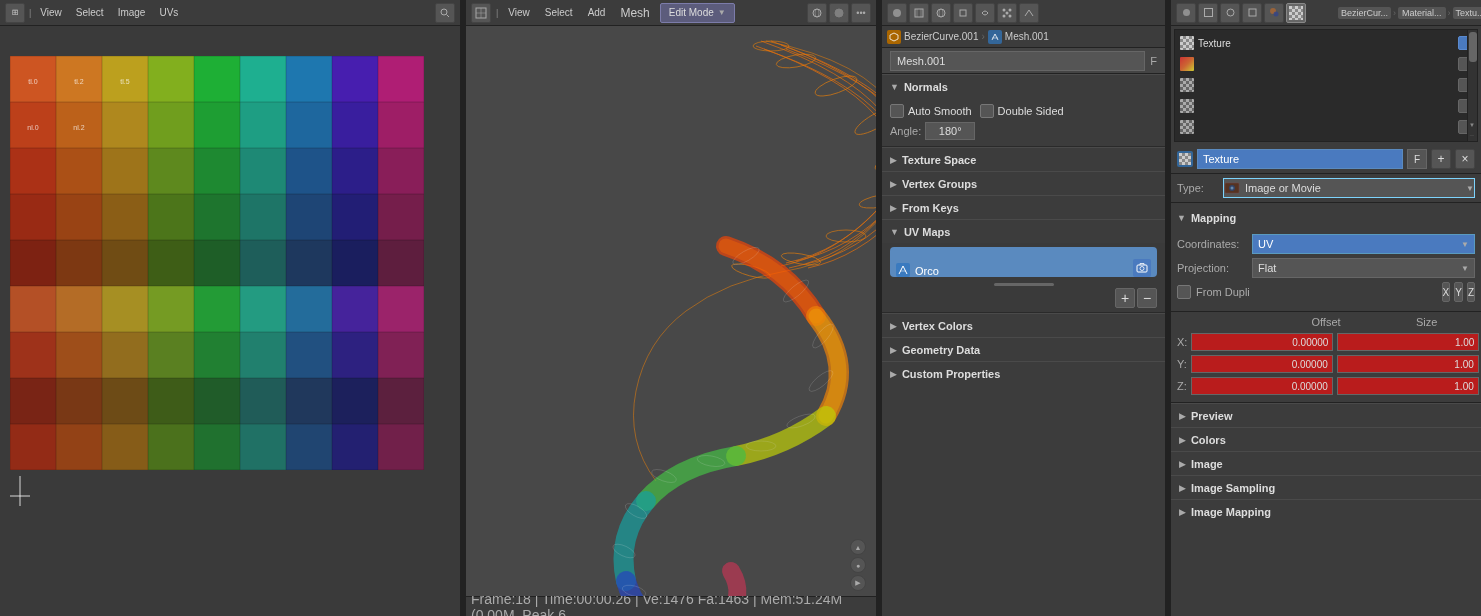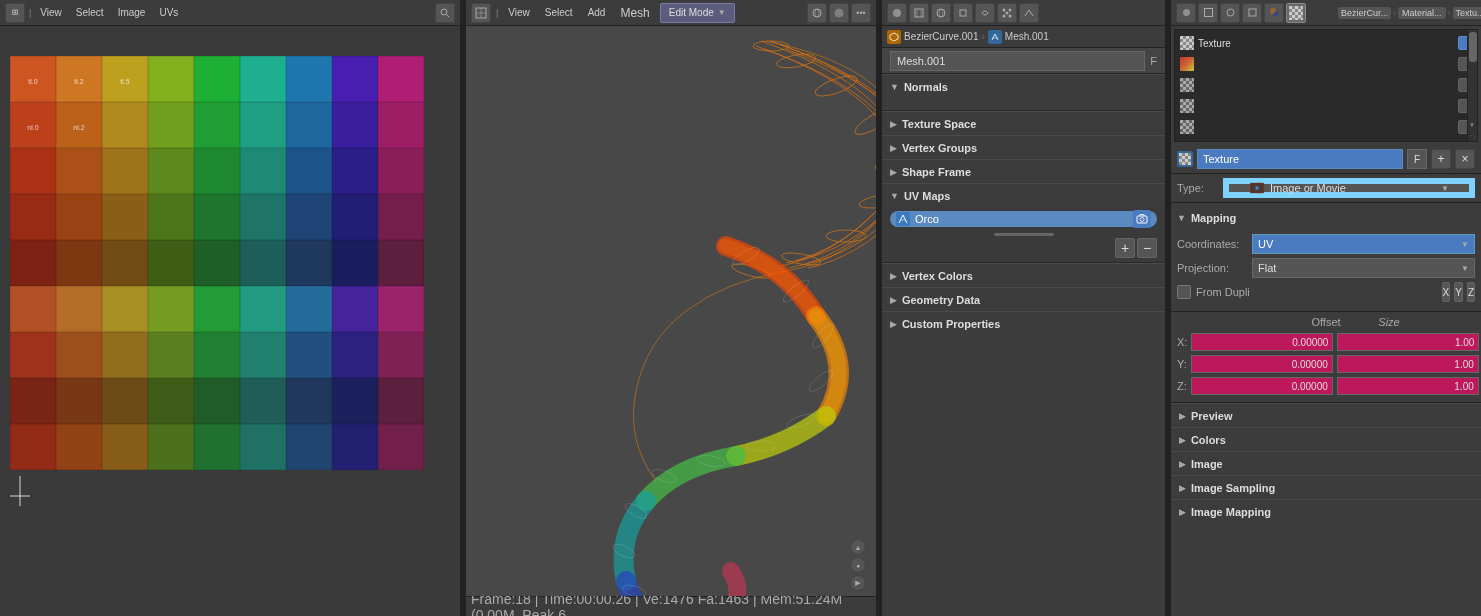--- a/index.html
+++ b/index.html
@@ -223,24 +223,24 @@
       border-top: 1px solid #4a4a4a;
     }
 
     .uv-maps-body {
       padding: 4px 8px;
       background: #3a3a3a;
     }
 
     .uv-map-row {
       display: flex;
-      align-items: center;
-      height: 16px;
+      align-items: flex-end;
+      height: 30px;
       background: #5a8abf;
-      border-radius: 12px;
+      border-radius: 4px;
       padding: 0 6px;
       margin-bottom: 4px;
       position: relative;
     }
 
     .uv-map-icon {
       width: 14px;
       height: 14px;
       background: #3a7abf;
       border-radius: 2px;
@@ -374,24 +374,24 @@
 
     .tex-type-label {
       font-size: 11px;
       color: #aaa;
       width: 40px;
     }
 
     .tex-type-select {
       flex: 1;
       background: #555;
-      border: 6px solid #7dd3fc;
+      border: 1px solid #7dd3fc;
       color: #ddd;
       font-size: 11px;
-      padding: 1px 20px;
+      padding: 1px 0;
       height: 20px;
       display: flex;
       align-items: center;
     }
 
     
     .mapping-section {
       padding: 4px 6px;
       border-bottom: 1px solid #222;
     }
@@ -512,21 +512,21 @@
     }
 
     .coord-left {
       flex: 1;
       display: flex;
       gap: 4px;
     }
 
     .coord-input {
       flex: 1;
-      background: #be185d;
+      background: #b91c1c;
       border: 1px solid #666;
       color: #ddd;
       font-size: 10px;
       padding: 1px 4px;
       height: 18px;
       text-align: right;
     }
 
     .coord-right {
       flex: 1;
@@ -961,36 +961,50 @@
     </div>
 
     <div class="props-content">
 
       <div class="props-section">
         <div class="section-header">
           <span class="section-arrow">▼</span>
           <span class="section-title">Normals</span>
         </div>
         <div class="section-body">
+          <div class="normals-row">
+            <label class="checkbox-label">
+              <div class="checkbox"></div>
+              <span>Auto Smooth</span>
+            </label>
+            <label class="checkbox-label">
+              <div class="checkbox"></div>
+              <span>Double Sided</span>
+            </label>
+          </div>
+          <div class="angle-field">
+            <span class="angle-label">Angle:</span>
+            <input class="angle-value" type="text" value="180°" style="">
+          </div>
         </div>
       </div>
 
       <div class="collapsed-section">
         <span class="section-arrow">▶</span>
         <span class="section-title">Texture Space</span>
       </div>
 
       <div class="collapsed-section">
         <span class="section-arrow">▶</span>
         <span class="section-title">Vertex Groups</span>
       </div>
 
       <div class="collapsed-section">
         <span class="section-arrow">▶</span>
-        <span class="section-title">Shape Frame</span>
+        <span class="section-title">From Keys</span>
       </div>
 
       <div class="props-section">
         <div class="uv-maps-header">
           <span class="section-arrow">▼</span>
           <span class="section-title">UV Maps</span>
         </div>
         <div class="uv-maps-body">
           <div class="uv-map-row">
             <div class="uv-map-icon">
@@ -1195,21 +1209,21 @@
               <div class="xyz-btn">Z</div>
             </div>
           </div>
         </div>
       </div>
 
       <div class="offset-size-section">
         <div class="offset-size-header">
           <div style="flex:1;"></div>
           <span style="flex:1; text-align:center; font-size:11px; color:#aaa;">Offset</span>
-          <span style="flex:1; text-align:left; font-size:11px; color:#aaa;font-style:italic;">Size</span>
+          <span style="flex:1; text-align:center; font-size:11px; color:#aaa;">Size</span>
         </div>
 
         <div class="coord-row">
           <span class="coord-label">X:</span>
           <div class="coord-left">
             <input class="coord-input" type="text" value="0.00000" style="">
           </div>
           <div class="coord-right">
             <input class="coord-input" type="text" value="1.00" style="">
           </div>

